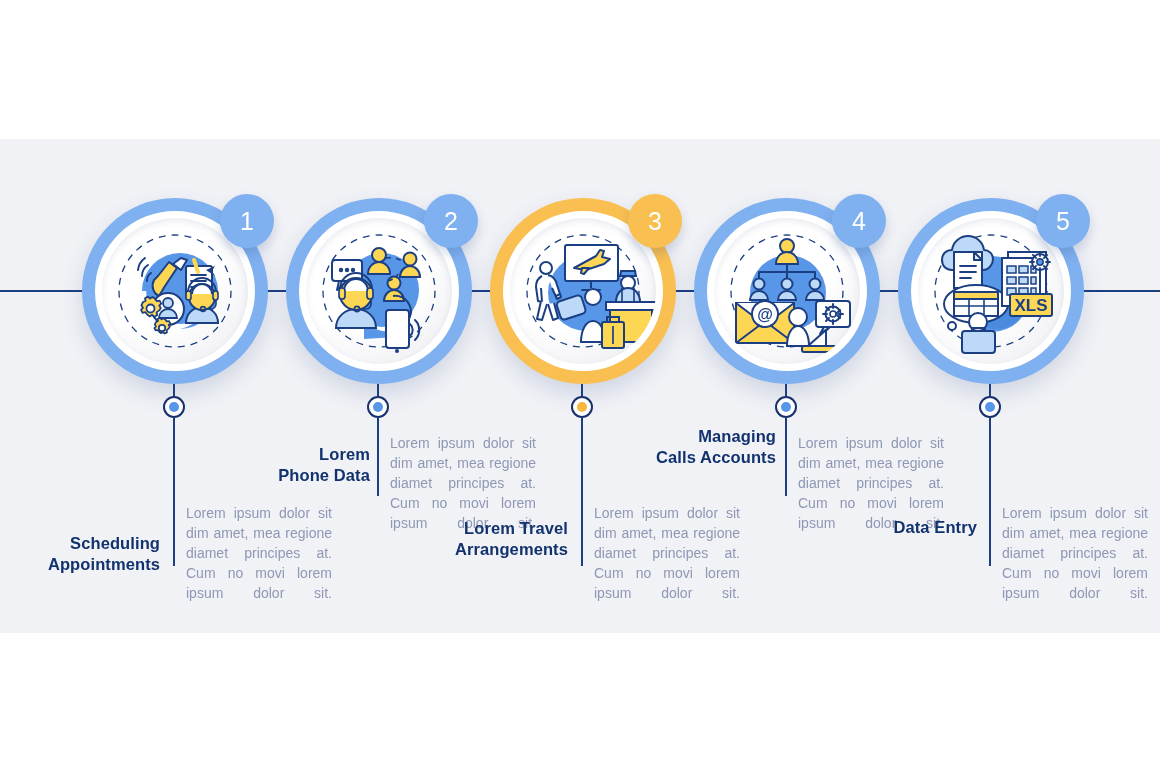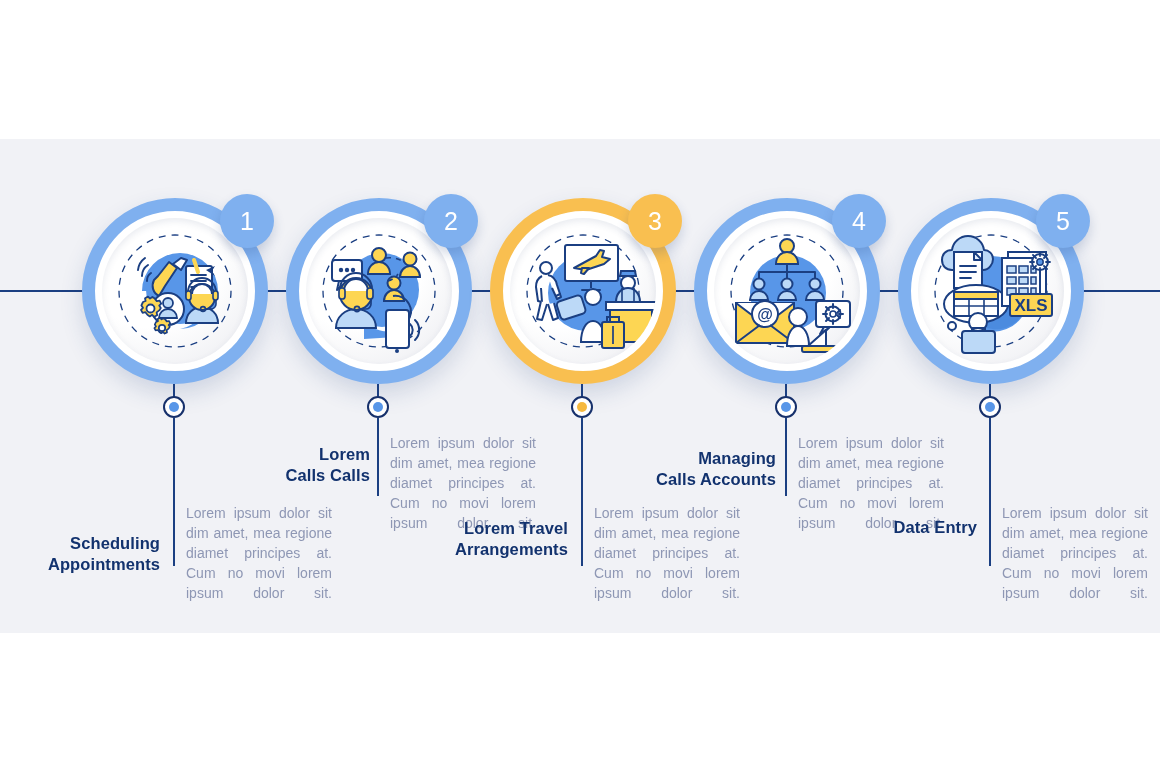--- a/index.html
+++ b/index.html
@@ -270,21 +270,21 @@
         <span>2</span>
       </div>
     </div>
     <div class="drop" style="left:377px; top:384px; height:23px;"></div>
     <div class="node" style="left:367px; top:396px;">
         <i></i>
       </div>
     <div class="drop" style="left:377px; top:418px; height:78px;"></div>
     <div class="title" style="left:210px; top:444px; width:160px;">
       <div>Lorem</div>
-      <div>Calls Calls</div>
+      <div>Phone Data</div>
     </div>
     <div class="body" style="left:390px; top:433px;">Lorem ipsum dolor sit dim amet, mea regione diamet principes at. Cum no movi lorem ipsum dolor sit.</div>
   </div>
 
   <div class="step">
     <div class="circle-wrap" style="left:490px; top:198px;">
       <div class="ring accent"></div>
       <div class="inner">
         <svg class="icon-svg" width="146" height="146" viewBox="0 0 146 146">
           <circle cx="73" cy="73" r="56" fill="none" stroke="#1b3f82" stroke-width="1.3" stroke-dasharray="7 6"></circle>
@@ -370,21 +370,21 @@
       </div>
       <div class="badge">
         <span>4</span>
       </div>
     </div>
     <div class="drop" style="left:785px; top:384px; height:23px;"></div>
     <div class="node" style="left:775px; top:396px;">
         <i></i>
       </div>
     <div class="drop" style="left:785px; top:418px; height:78px;"></div>
-    <div class="title" style="left:608px; top:448px; width:168px;">
+    <div class="title" style="left:608px; top:426px; width:168px;">
       <div>Managing</div>
       <div>Calls Accounts</div>
     </div>
     <div class="body" style="left:798px; top:433px;">Lorem ipsum dolor sit dim amet, mea regione diamet principes at. Cum no movi lorem ipsum dolor sit.</div>
   </div>
 
   <div class="step">
     <div class="circle-wrap" style="left:898px; top:198px;">
       <div class="ring"></div>
       <div class="inner">

